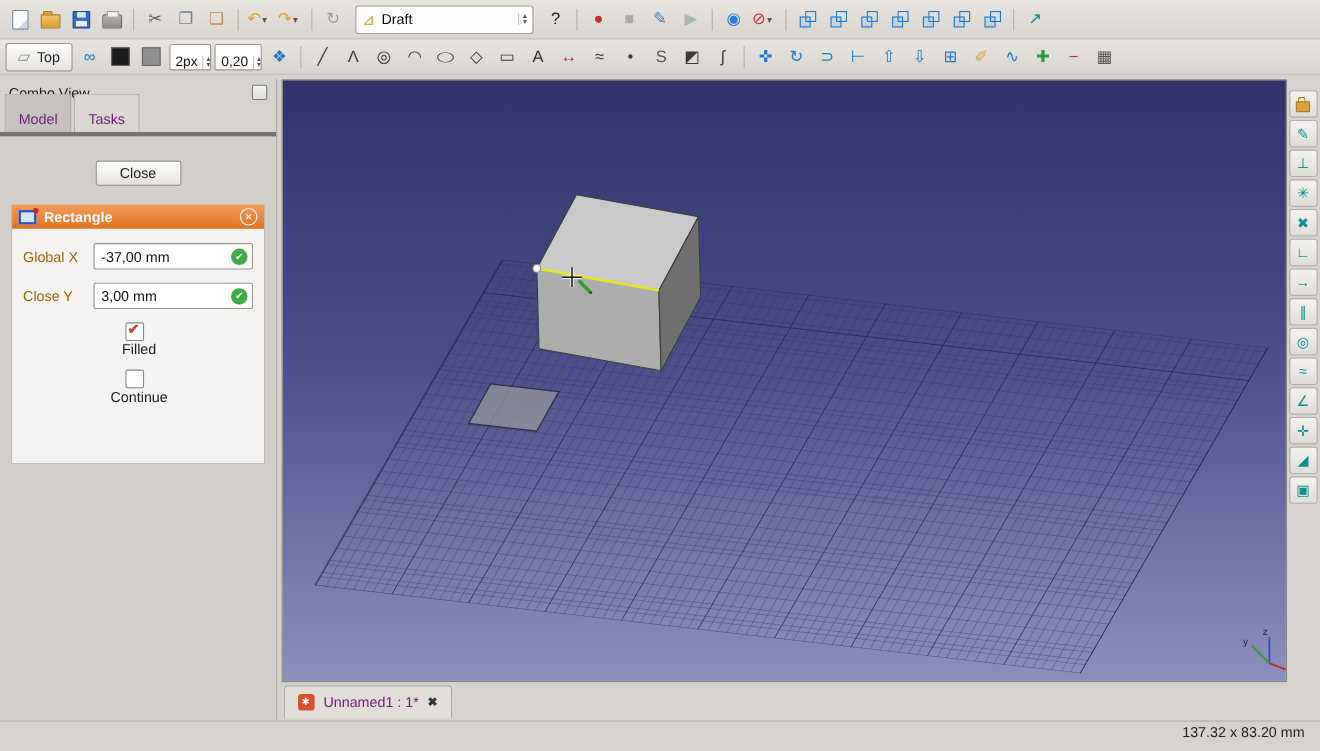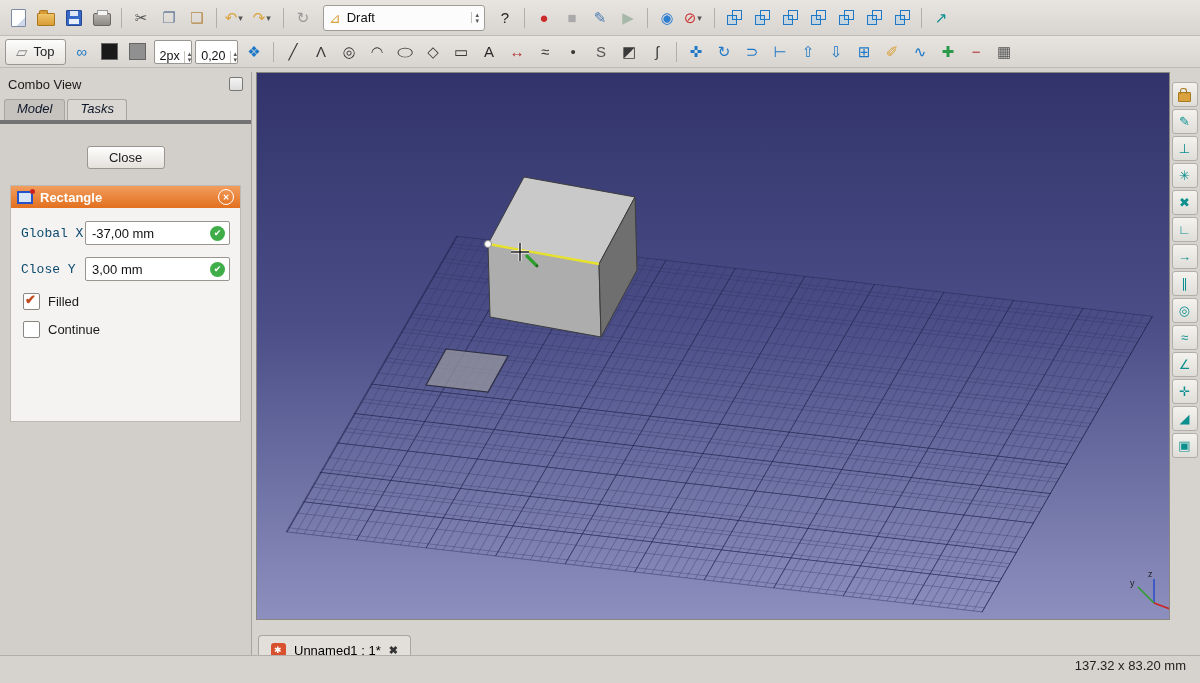--- a/index.html
+++ b/index.html
@@ -55,65 +55,65 @@
   .snapbar{position:absolute;right:2px;top:82px;width:27px;display:flex;flex-direction:column;gap:2px;align-items:center;}
   .snap-btn{width:24px;height:23px;background:linear-gradient(#f4f2ee,#deddd8);border:1px solid #b2afaa;
     border-radius:3px;display:flex;align-items:center;justify-content:center;color:#0b8f8f;}
   .snap-btn .glyph{color:inherit;font-size:13px;}
 
   
   .dock{position:absolute;left:0;top:72px;width:252px;height:583px;background:#d6d3ce;border-right:1px solid #a8a5a0;box-sizing:border-box;}
   .dock-header{height:24px;display:flex;align-items:center;justify-content:space-between;padding:0 8px;font-size:13px;color:#1a1a1a;}
   .float-btn{width:12px;height:12px;border:1px solid #777;background:linear-gradient(#f4f4f4,#ddd);border-radius:2px;}
   .tabs{display:flex;align-items:flex-end;height:24px;padding-left:4px;gap:2px;}
-  .tab{padding:1px 12px 4px;font-size:13px;background:#c6c3be;border:1px solid #a8a5a0;border-bottom:none;
-    border-radius:3px 3px 0 0;color:#0f172a;font-style:italic;}
+  .tab{padding:15px 12px 4px;font-size:13px;background:#c6c3be;border:1px solid #a8a5a0;border-bottom:none;
+    border-radius:3px 3px 0 0;color:#701a75;}
   .tab.active{background:#dad7d2;}
   .dock-body{position:absolute;left:0;top:48px;bottom:0;right:0;background:#d2cfca;border-top:4px solid #737373;}
   .close-btn{display:block;margin:22px auto 16px;width:78px;height:23px;background:linear-gradient(#fefefe,#e4e1dc);
     border:1px solid #9a9792;border-radius:3px;font-size:13px;color:#222;font-family:inherit;}
   .task-card{margin:0 10px;border:1px solid #bdbab5;background:#f4f3f1;min-height:237px;box-sizing:border-box;}
   .task-header{height:22px;background:linear-gradient(#f29d5c,#e2701f);color:#fff;font-weight:bold;font-size:13px;
     display:flex;align-items:center;gap:7px;padding:0 6px;}
   .ic-rect{width:12px;height:9px;border:2px solid #2452c8;background:#d8e6f8;position:relative;}
   .ic-rect::after{content:"";position:absolute;right:-4px;top:-4px;width:5px;height:5px;background:#cc2222;border-radius:50%;}
   .task-close{margin-left:auto;width:14px;height:14px;border-radius:50%;border:1.5px solid #fff;
     display:flex;align-items:center;justify-content:center;}
   .task-close::after{content:"✕";font-size:8px;color:#fff;}
   .task-body{padding:13px 10px 0;}
   .frow{display:flex;align-items:center;margin-bottom:12px;}
-  .flabel{width:64px;font-size:13px;color:#0c4a6e;font-family:Liberation Mono, monospace;}
+  .flabel{width:64px;font-size:13px;color:#a16207;}
   .finput{flex:1;height:24px;background:#fff;border:1px solid #98958f;border-radius:2px;display:flex;
     align-items:center;padding:0 4px 0 6px;font-size:13px;color:#111;box-sizing:border-box;}
   .fvalue{flex:1;}
   .valid-badge{width:15px;height:15px;border-radius:50%;background:#3fae49;display:flex;align-items:center;justify-content:center;}
   .valid-badge::after{content:"✔";color:#fff;font-size:9px;}
-  .crow{display:flex;align-items:center;margin:0 0 11px 2px;}
+  .crow{display:flex;align-items:center;margin:0 0 11px 2px;flex-direction:column;}
   .cbox{width:15px;height:15px;background:#fff;border:1px solid #8a8782;border-radius:2px;margin-right:8px;position:relative;}
   .cbox.checked::after{content:"✔";position:absolute;left:1px;top:-2px;color:#c24a1e;font-size:13px;font-weight:bold;}
   .clabel{font-size:13px;color:#1a1a1a;}
 
   
   .viewport{position:absolute;left:256px;top:72px;width:914px;height:548px;overflow:hidden;
     background:linear-gradient(180deg,#31336a 0%,#4a4d86 45%,#8d90be 100%);border:1px solid #8a8782;box-sizing:border-box;}
   .grid-plane{position:absolute;left:0;top:0;width:800px;height:800px;transform-origin:0 0;
     transform:matrix(0.869,0.1,-0.2125,0.369,199,163);
     border:1px solid rgba(28,30,72,.55);
     background-image:
       repeating-linear-gradient(90deg,rgba(28,30,72,.55) 0 1px,transparent 1px 80px),
       repeating-linear-gradient(0deg,rgba(28,30,72,.55) 0 1px,transparent 1px 80px),
       repeating-linear-gradient(90deg,rgba(45,48,95,.35) 0 1px,transparent 1px 10px),
       repeating-linear-gradient(0deg,rgba(45,48,95,.35) 0 1px,transparent 1px 10px);}
   .scene{position:absolute;inset:0;}
 
   
   .tabbar{position:absolute;left:256px;top:620px;width:914px;height:35px;background:#d6d3ce;}
-  .doc-tab{position:absolute;left:2px;top:15px;height:29px;display:inline-flex;align-items:center;gap:8px;
+  .doc-tab{position:absolute;left:2px;top:3px;height:29px;display:inline-flex;align-items:center;gap:8px;
     padding:0 12px;background:#e2dfda;border:1px solid #a8a5a0;border-bottom:none;border-radius:4px 4px 0 0;
-    font-size:13px;color:#000000;}
+    font-size:13px;color:#701a75;}
   .ic-fcdoc{width:15px;height:15px;border-radius:3px;background:#d8502e;position:relative;}
   .ic-fcdoc::after{content:"✱";color:#fff;font-size:9px;position:absolute;left:3px;top:2px;}
   .tab-close{display:inline-flex;}
   .tab-close::after{content:"✖";font-size:11px;color:#333;font-weight:bold;}
   .statusbar{position:absolute;left:0;top:655px;width:1200px;height:20px;background:#d6d3ce;border-top:1px solid #b2afaa;
     display:flex;align-items:center;justify-content:flex-end;padding-right:14px;box-sizing:border-box;
     font-size:13px;color:#222;}
 </style>
 </head>
 <body>

